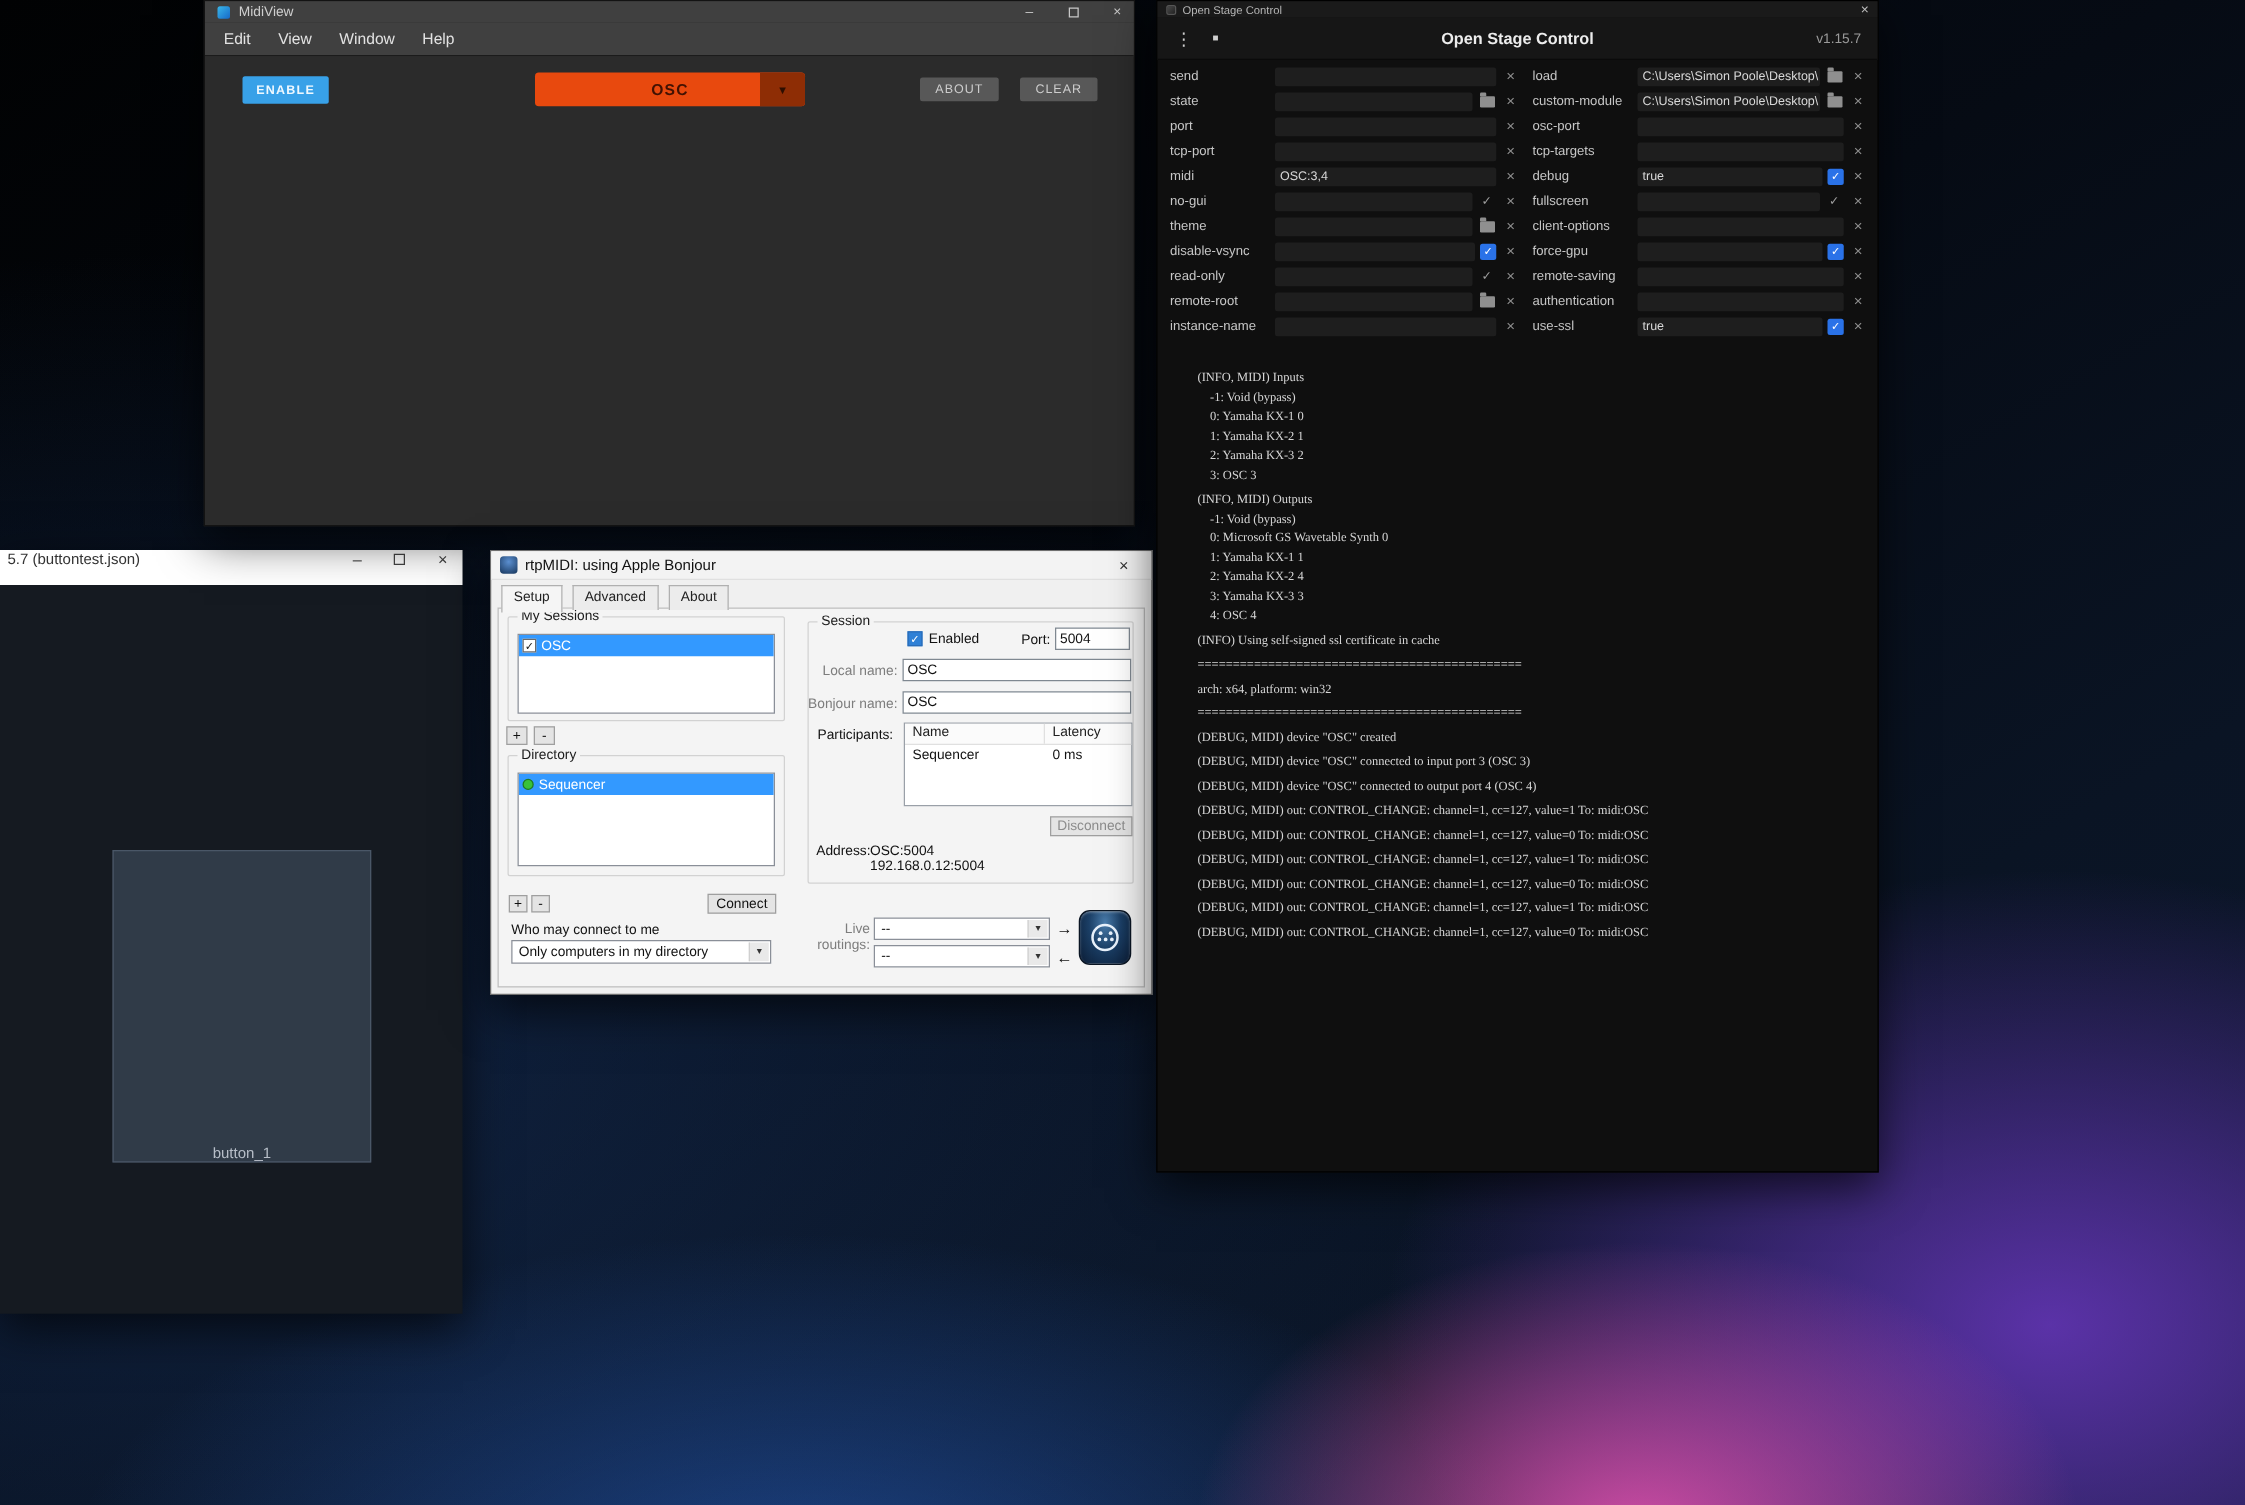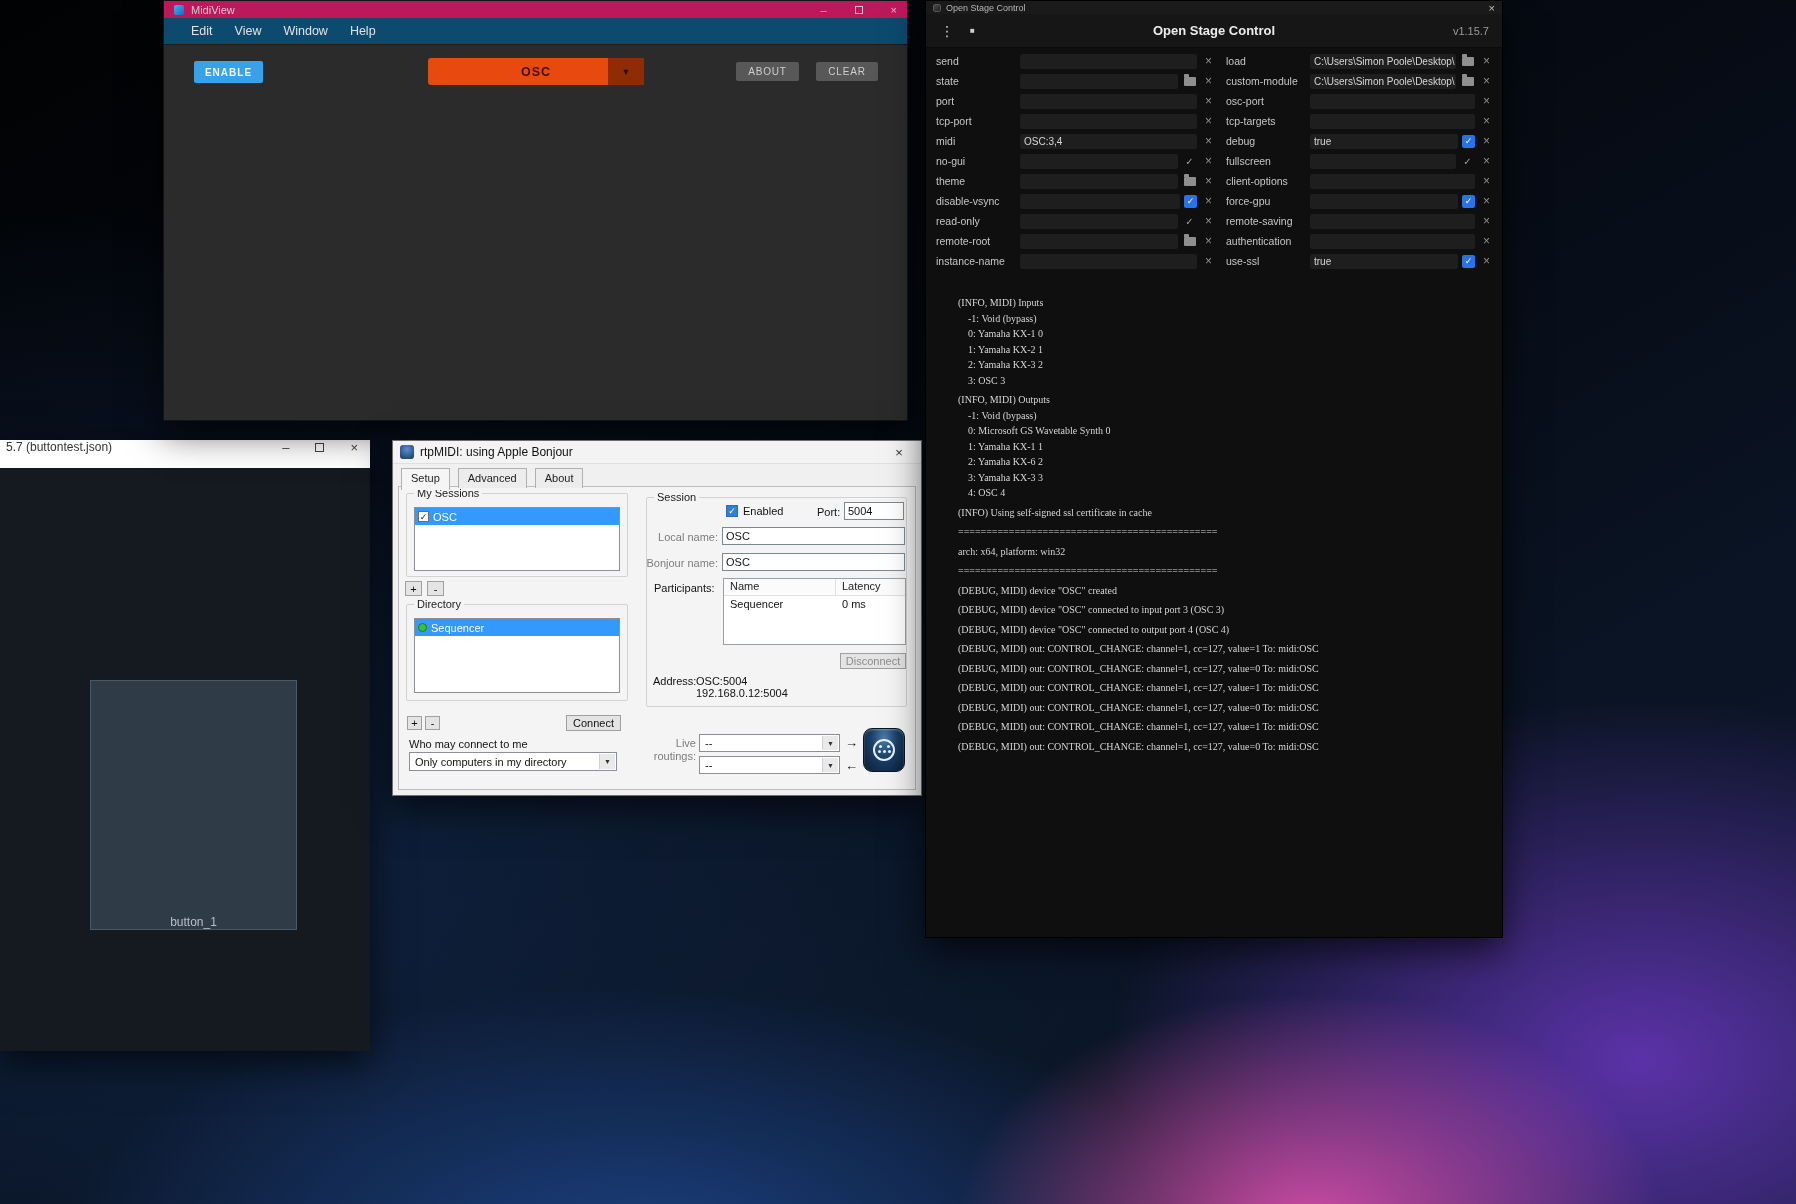--- a/index.html
+++ b/index.html
@@ -9,25 +9,25 @@
     background:
       radial-gradient(ellipse 520px 340px at 1310px 1225px, rgba(236,84,180,.85), rgba(236,84,180,0) 68%),
       radial-gradient(ellipse 760px 520px at 1640px 1060px, rgba(124,62,220,.70), rgba(124,62,220,0) 70%),
       radial-gradient(ellipse 900px 420px at 640px 1260px, rgba(40,98,200,.55), rgba(40,98,200,0) 65%),
       radial-gradient(ellipse 1500px 900px at 150px 850px, rgba(26,58,110,.5), rgba(26,58,110,0) 72%),
       linear-gradient(150deg,#010203 0%,#060b14 45%,#0a1424 72%,#0d1830 100%);}
   .win{position:absolute;box-shadow:0 12px 34px rgba(0,0,0,.65)}
 
   
   .mv{left:163px;top:0;width:745px;height:421px;background:#2b2b2b;border:1px solid #131313}
-  .mv-titlebar{height:17px;background:#be185d;display:flex;align-items:center;padding:0 10px;color:#cfcfcf;font-size:11px}
+  .mv-titlebar{height:17px;background:#404040;display:flex;align-items:center;padding:0 10px;color:#cfcfcf;font-size:11px}
   .mv-appicon{width:10px;height:10px;border-radius:2px;background:linear-gradient(135deg,#39b7e9,#1668c8);margin-right:7px;flex:none}
   .mv-controls{margin-left:auto;display:flex;gap:28px;align-items:center;color:#c8c8c8;font-size:11px}
   .mv-max{width:8px;height:8px;border:1px solid #c8c8c8;display:inline-block}
-  .mv-menubar{height:27px;background:#0c4a6e;display:flex;align-items:center;padding:0 16px;border-bottom:1px solid #1b1b1b}
+  .mv-menubar{height:27px;background:#404040;display:flex;align-items:center;padding:0 4px;border-bottom:1px solid #1b1b1b}
   .mv-menu-item{padding:0 11px;color:#e2e2e2;font-size:12.5px;cursor:default}
   .mv-toolbar{position:relative;height:57px}
   .mv-enable{position:absolute;left:30px;top:16px;width:69px;height:22px;background:#38a1e8;border:none;border-radius:2px;color:#eef8ff;font-size:10px;font-weight:bold;letter-spacing:1px;font-family:inherit}
   .mv-osc-dd{position:absolute;left:264px;top:13px;width:216px;height:27px;border-radius:3px;overflow:hidden;background:#e8490e;cursor:pointer}
   .mv-osc-label{position:absolute;inset:0;display:flex;align-items:center;justify-content:center;color:#421203;font-weight:bold;font-size:12.5px;letter-spacing:1px}
   .mv-osc-arrow{position:absolute;right:0;top:0;bottom:0;width:36px;background:#8e2d05;display:flex;align-items:center;justify-content:center;color:#2d0e01;font-size:9px}
   .mv-about,.mv-clear{position:absolute;top:17px;height:19px;background:#585858;border:none;border-radius:2px;color:#cdcdcd;font-size:10px;letter-spacing:.8px;font-family:inherit}
   .mv-about{left:572px;width:63px}
   .mv-clear{left:652px;width:62px}
   .mv-table{position:absolute;left:27px;top:101px;width:691px;height:293px;background:#151515}
@@ -430,21 +430,21 @@
           <div class="osc-line">    0: Yamaha KX-1 0</div>
           <div class="osc-line">    1: Yamaha KX-2 1</div>
           <div class="osc-line">    2: Yamaha KX-3 2</div>
           <div class="osc-line">    3: OSC 3</div>
         </div>
         <div class="osc-entry">
           <div class="osc-line">(INFO, MIDI) Outputs</div>
           <div class="osc-line">    -1: Void (bypass)</div>
           <div class="osc-line">    0: Microsoft GS Wavetable Synth 0</div>
           <div class="osc-line">    1: Yamaha KX-1 1</div>
-          <div class="osc-line">    2: Yamaha KX-6 2</div>
+          <div class="osc-line">    2: Yamaha KX-2 4</div>
           <div class="osc-line">    3: Yamaha KX-3 3</div>
           <div class="osc-line">    4: OSC 4</div>
         </div>
         <div class="osc-entry">
           <div class="osc-line">(INFO) Using self-signed ssl certificate in cache</div>
         </div>
         <div class="osc-entry">
           <div class="osc-line">==============================================</div>
         </div>
         <div class="osc-entry">

